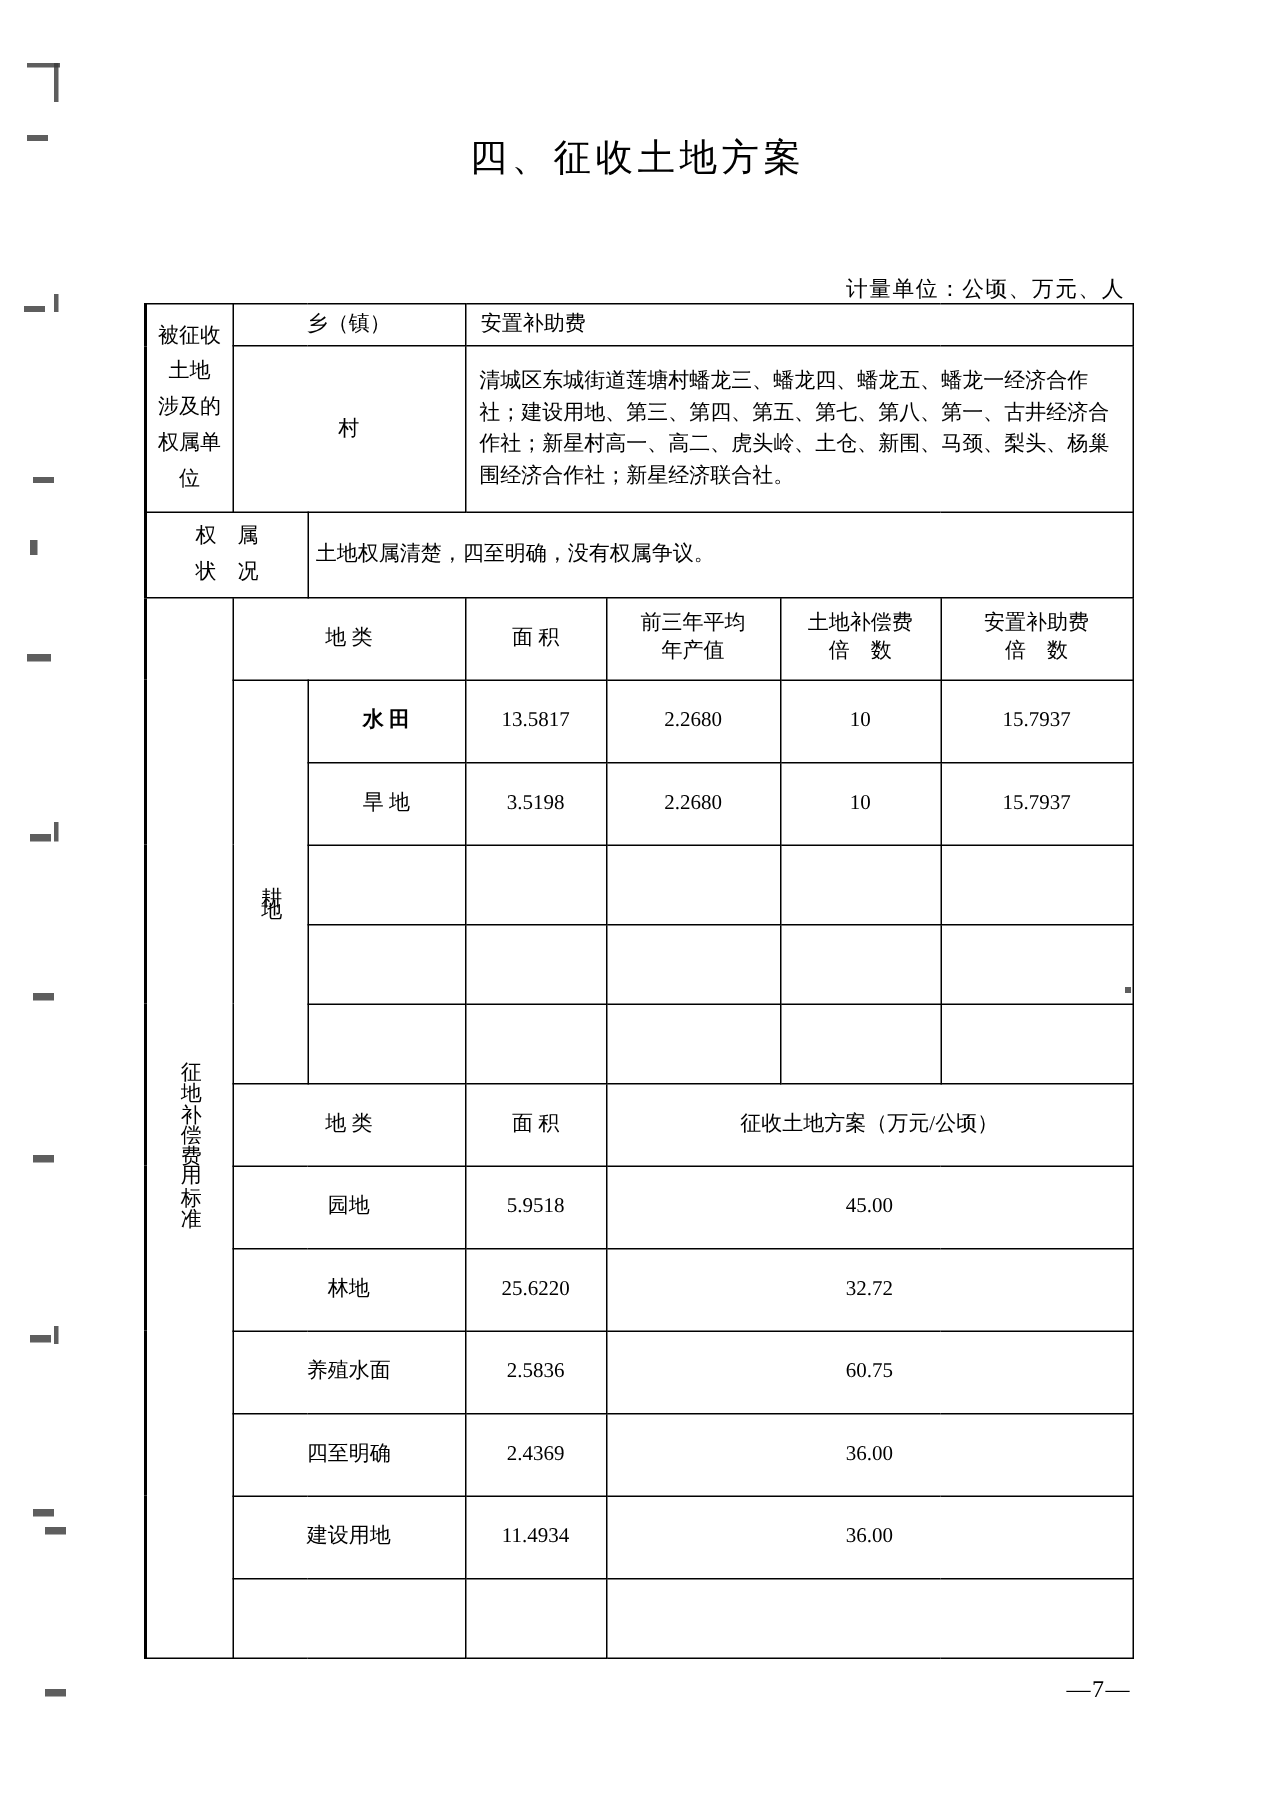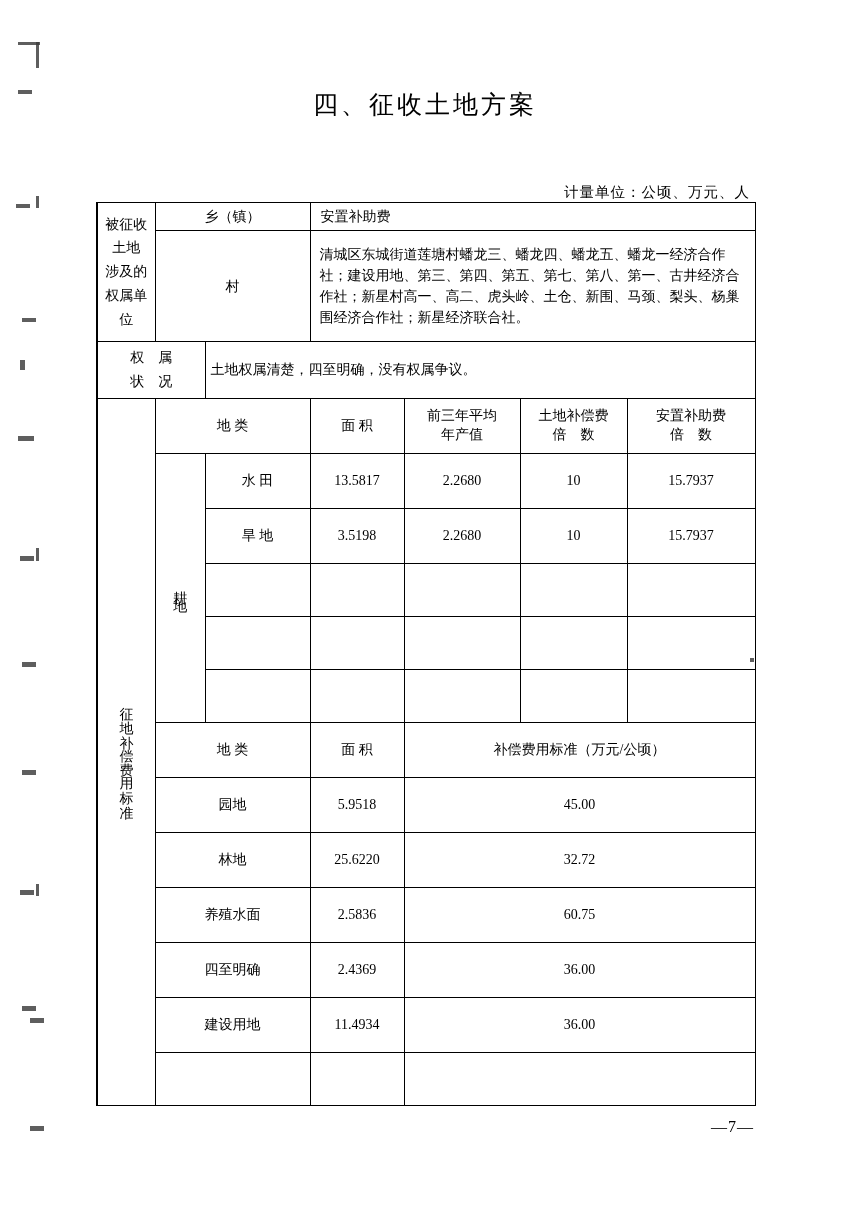--- a/index.html
+++ b/index.html
@@ -179,21 +179,21 @@
         <td class="c" style="line-height:1.35;">
           <div>安置补助费</div>
           <div>倍　数</div>
         </td>
       </tr>
 
       <tr>
         <td class="c" rowspan="5" style="padding:6px 2px;">
           <div class="vert">耕地</div>
         </td>
-        <td class="c" style="height:48px;">水  田</td>
+        <td class="c" style="height:48px;font-weight:bold;">水  田</td>
         <td class="c">13.5817</td>
         <td class="c">2.2680</td>
         <td class="c">10</td>
         <td class="c">15.7937</td>
       </tr>
       <tr>
         <td class="c" style="height:48px;">旱  地</td>
         <td class="c">3.5198</td>
         <td class="c">2.2680</td>
         <td class="c">10</td>
@@ -217,21 +217,21 @@
         <td class="c" style="height:46px;"></td>
         <td class="c"></td>
         <td class="c"></td>
         <td class="c"></td>
         <td class="c"></td>
       </tr>
 
       <tr>
         <td class="c" colspan="2" style="height:48px;">地  类</td>
         <td class="c">面  积</td>
-        <td class="c" colspan="3">补偿费用标准（万元/公顷）</td>
+        <td class="c" colspan="3">征收土地方案（万元/公顷）</td>
       </tr>
 
       <tr>
         <td class="c" colspan="2" style="height:48px;">园地</td>
         <td class="c">5.9518</td>
         <td class="c" colspan="3">45.00</td>
       </tr>
       <tr>
         <td class="c" colspan="2" style="height:48px;margin-top:40px;">林地</td>
         <td class="c">25.6220</td>

